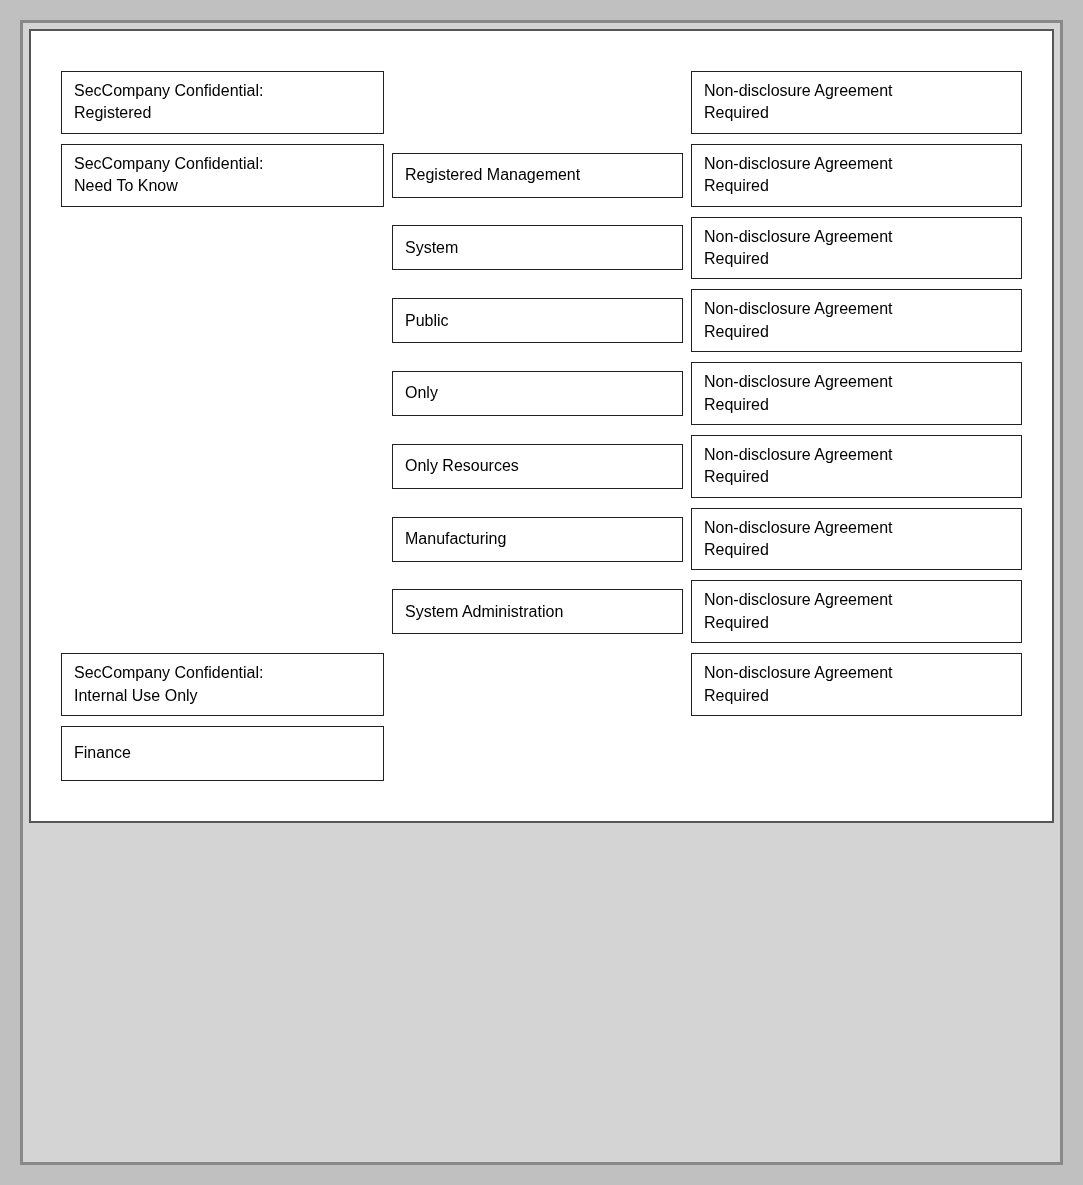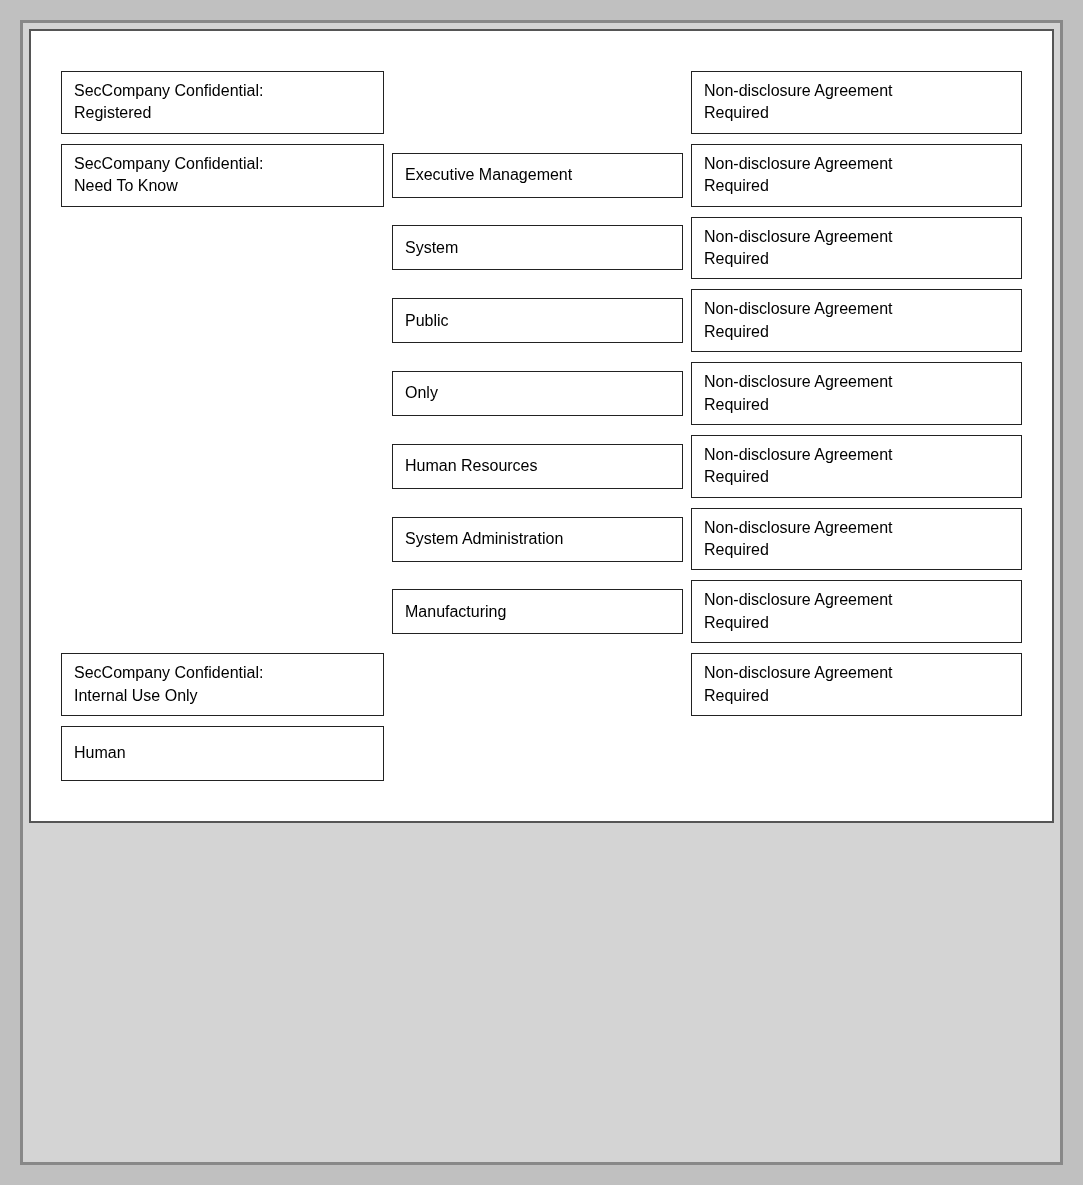--- a/index.html
+++ b/index.html
@@ -104,21 +104,21 @@
           </tr>
           <tr>
             <td class="left-td">
               <div class="box">
                 <span class="box-label" style="white-space: pre-line;">SecCompany Confidential:
 Need To Know</span>
               </div>
             </td>
             <td class="middle-td">
               <div class="box box-single">
-                <span class="box-label">Executive Management</span>
+                <span class="box-label">Registered Management</span>
               </div>
             </td>
             <td class="right-td">
               <div class="box">
                 <span class="box-label" style="white-space: pre-line;">Non-disclosure Agreement
 Required</span>
               </div>
             </td>
           </tr>
           <tr>
@@ -160,49 +160,49 @@
               <div class="box">
                 <span class="box-label" style="white-space: pre-line;">Non-disclosure Agreement
 Required</span>
               </div>
             </td>
           </tr>
           <tr>
             <td class="left-td"></td>
             <td class="middle-td">
               <div class="box box-single">
-                <span class="box-label">Human Resources</span>
+                <span class="box-label">Only Resources</span>
+              </div>
+            </td>
+            <td class="right-td">
+              <div class="box">
+                <span class="box-label" style="white-space: pre-line;">Non-disclosure Agreement
+Required</span>
+              </div>
+            </td>
+          </tr>
+          <tr>
+            <td class="left-td"></td>
+            <td class="middle-td">
+              <div class="box box-single">
+                <span class="box-label">Manufacturing</span>
               </div>
             </td>
             <td class="right-td">
               <div class="box">
                 <span class="box-label" style="white-space: pre-line;">Non-disclosure Agreement
 Required</span>
               </div>
             </td>
           </tr>
           <tr>
             <td class="left-td"></td>
             <td class="middle-td">
               <div class="box box-single">
                 <span class="box-label">System Administration</span>
-              </div>
-            </td>
-            <td class="right-td">
-              <div class="box">
-                <span class="box-label" style="white-space: pre-line;">Non-disclosure Agreement
-Required</span>
-              </div>
-            </td>
-          </tr>
-          <tr>
-            <td class="left-td"></td>
-            <td class="middle-td">
-              <div class="box box-single">
-                <span class="box-label">Manufacturing</span>
               </div>
             </td>
             <td class="right-td">
               <div class="box">
                 <span class="box-label" style="white-space: pre-line;">Non-disclosure Agreement
 Required</span>
               </div>
             </td>
           </tr>
           <tr>
@@ -216,21 +216,21 @@
             <td class="right-td">
               <div class="box">
                 <span class="box-label" style="white-space: pre-line;">Non-disclosure Agreement
 Required</span>
               </div>
             </td>
           </tr>
           <tr>
             <td class="left-td">
               <div class="box">
-                <span class="box-label" style="white-space: pre-line;">Human</span>
+                <span class="box-label" style="white-space: pre-line;">Finance</span>
               </div>
             </td>
             <td class="middle-td"></td>
             <td class="right-td"></td>
           </tr>
         </tbody>
     </table>
   </div>
 </div>
 

